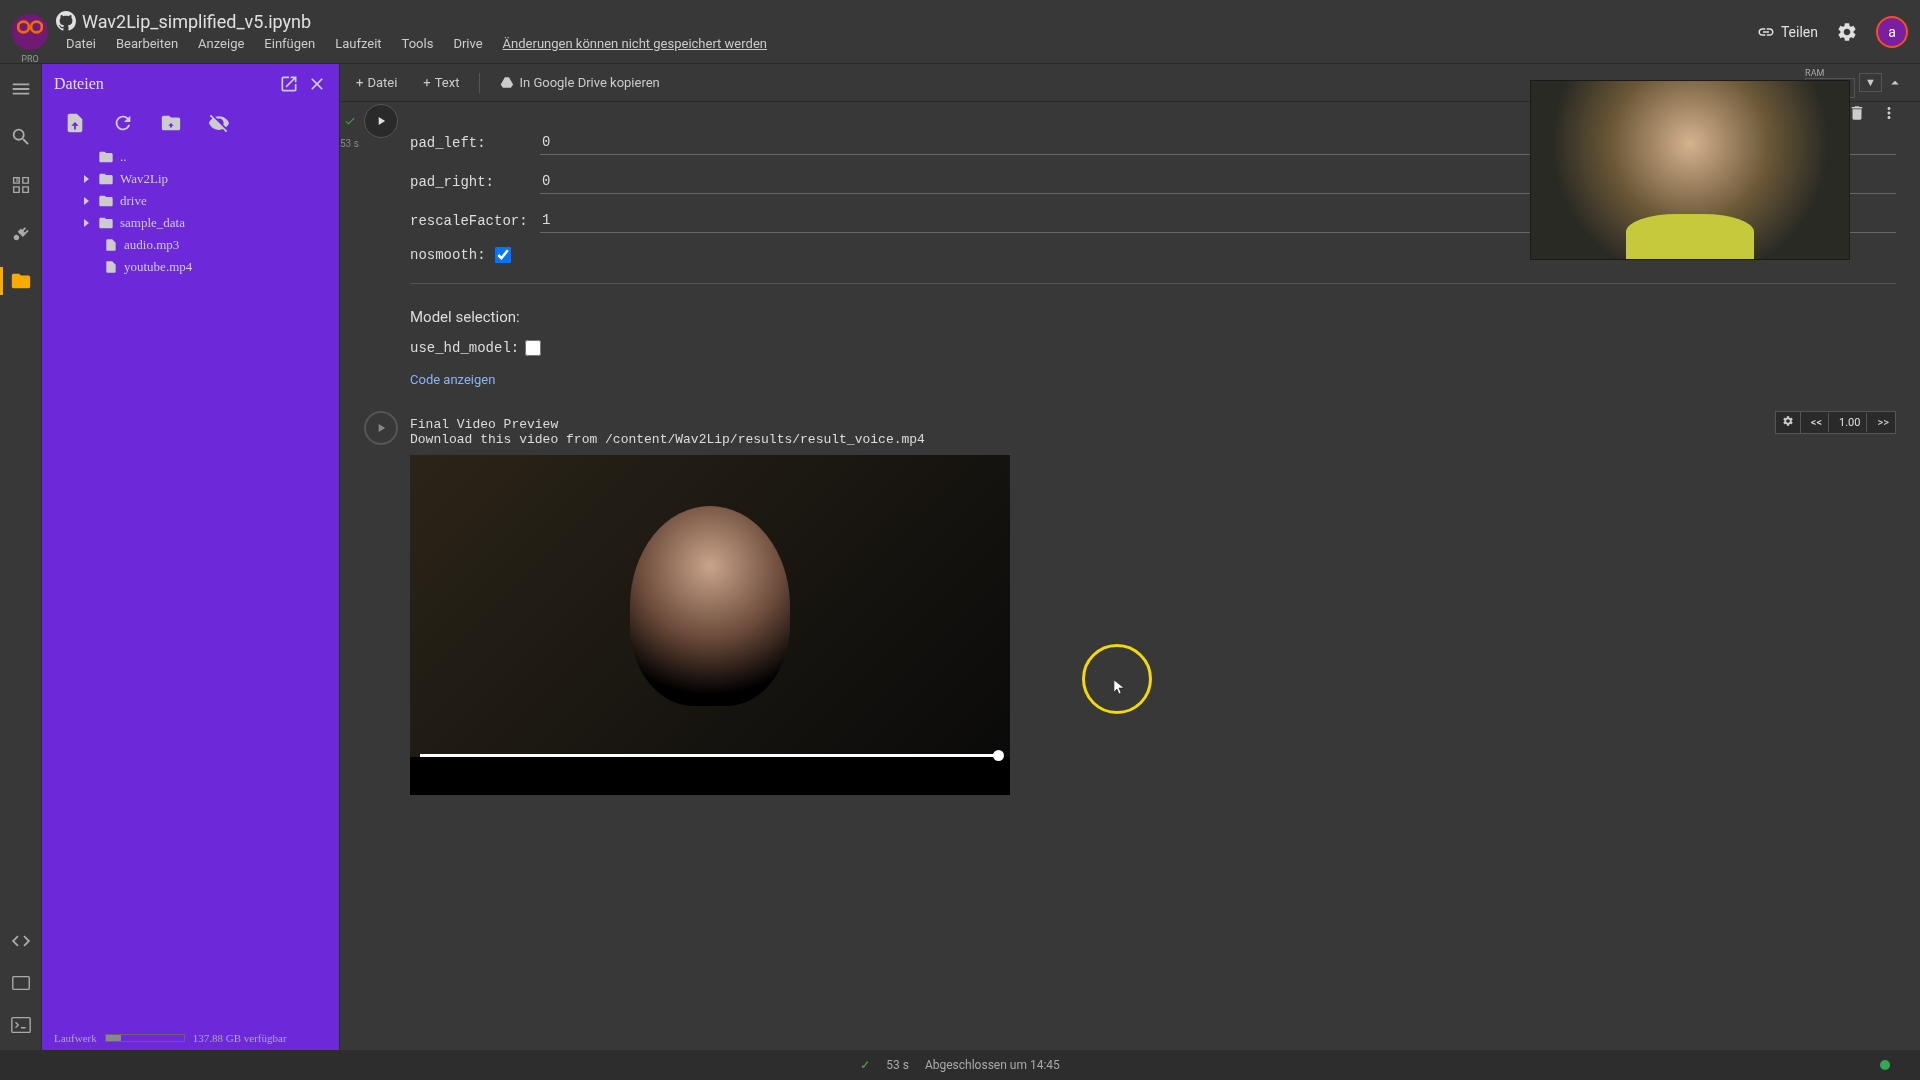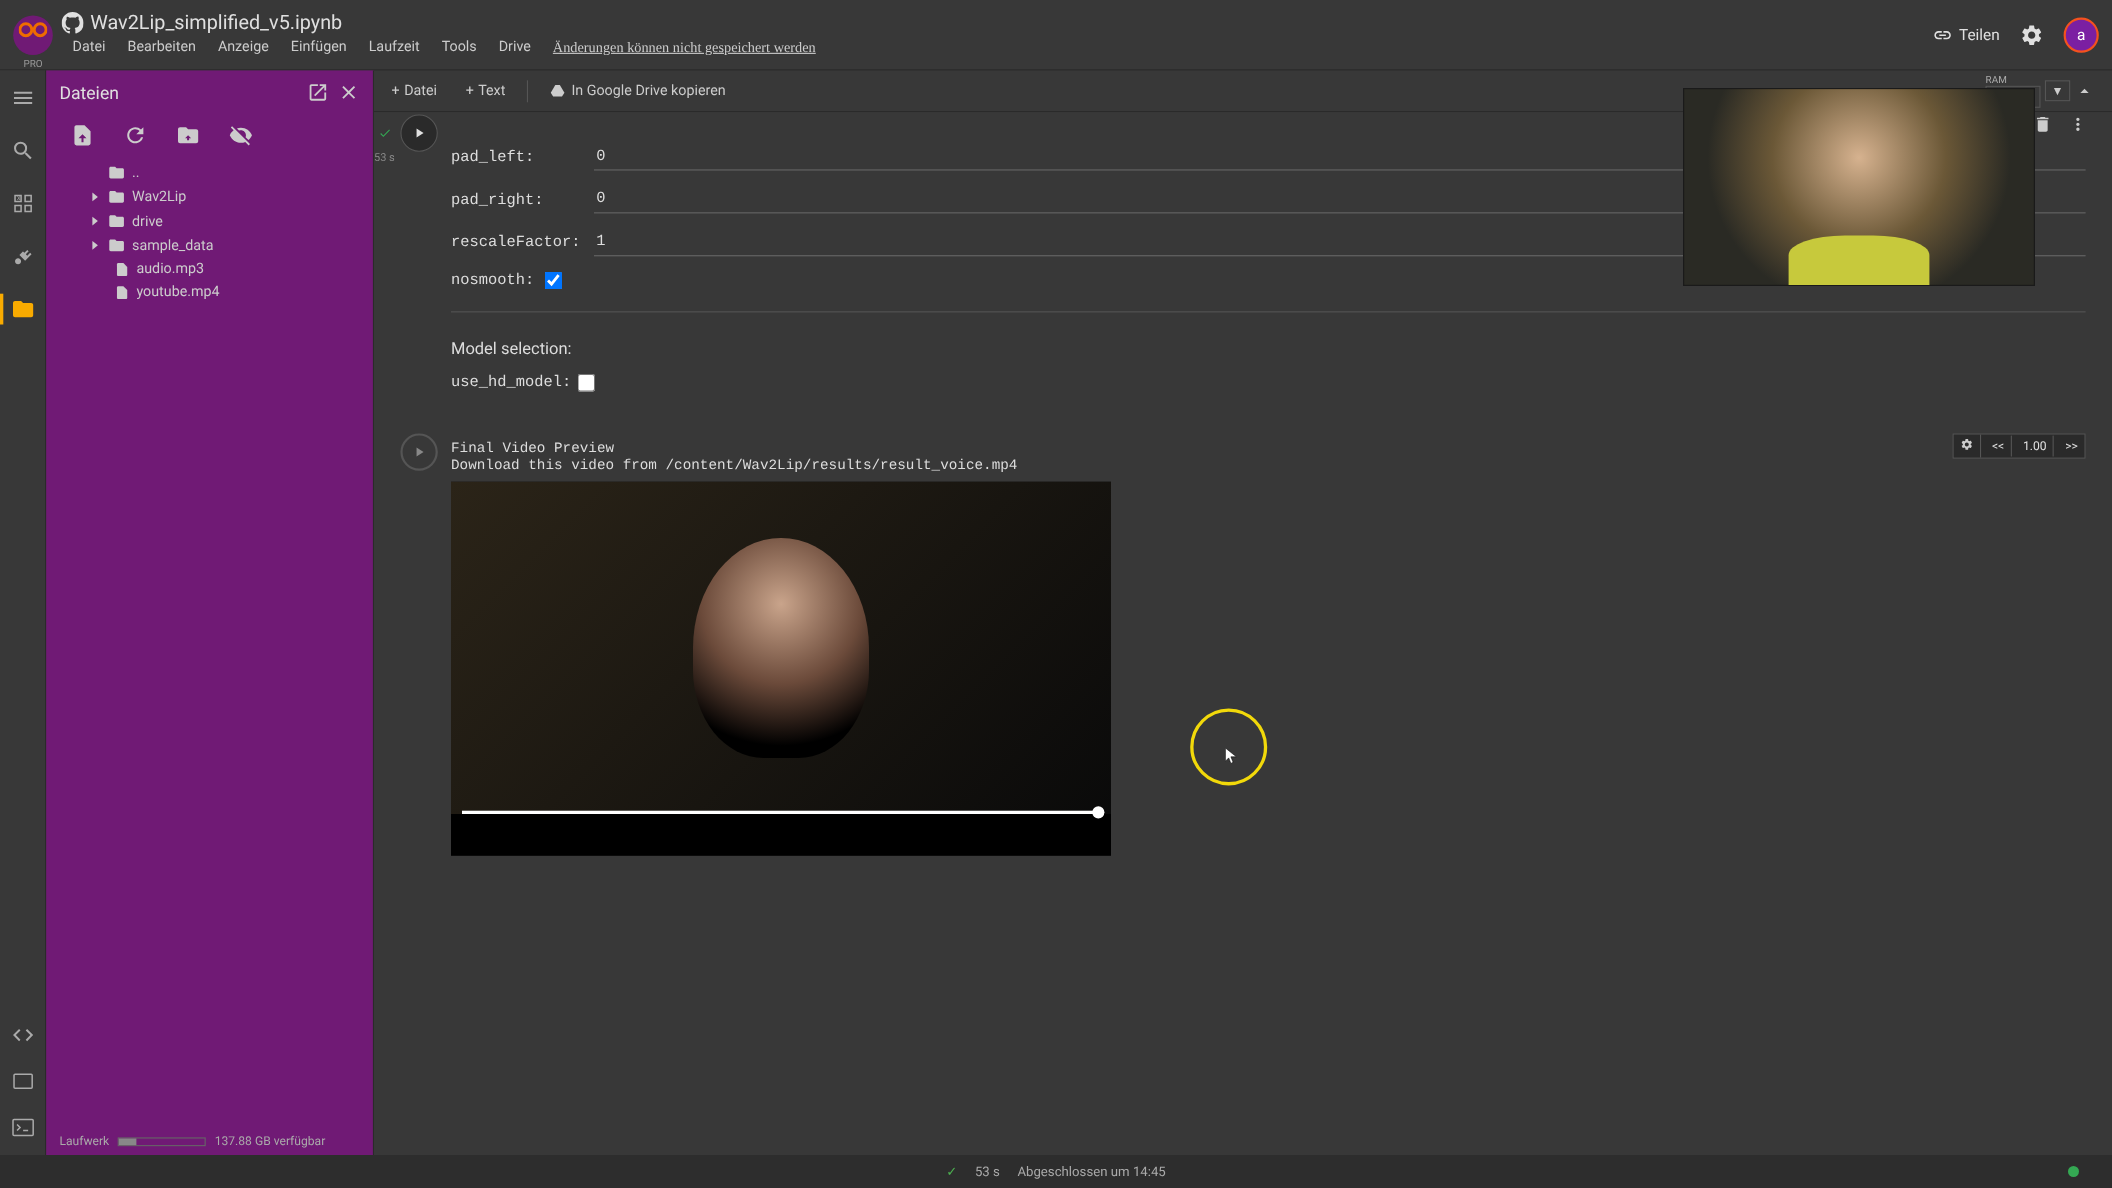--- a/index.html
+++ b/index.html
@@ -8,21 +8,21 @@
 
 .header { height: 64px; background: #383838; display: flex; align-items: center; padding: 0 12px; border-bottom: 1px solid #2a2a2a; }
 .logo { width: 36px; height: 36px; border-radius: 50%; background: #701a75; display: flex; align-items: center; justify-content: center; color: #000; font-weight: normal; font-size: 10px; margin-right: 8px; position: relative; }
 .logo svg { position: absolute; top: 4px; }
 .logo-pro { position: absolute; bottom: -14px; font-size: 9px; color: #999; left: 50%; transform: translateX(-50%); }
 .notebook-title-row { display: flex; align-items: center; gap: 6px; }
 .gh-icon { width: 20px; height: 20px; fill: #e0e0e0; }
 .notebook-title { font-size: 18px; color: #e0e0e0; }
 .menubar { display: flex; gap: 4px; margin-top: 2px; padding-left: 2px; }
 .menu-item { font-size: 13px; color: #ccc; padding: 2px 8px; cursor: pointer; }
-.warn-link { color: #ccc; text-decoration: underline; font-size: 13px; padding: 2px 8px; font-family: Liberation Serif, serif; }
+.warn-link { color: #ccc; text-decoration: underline; font-size: 13px; padding: 2px 8px; }
 .header-mid { display: flex; flex-direction: column; flex: 1; }
 .header-right { display: flex; align-items: center; gap: 18px; }
 .teilen { display: flex; align-items: center; gap: 6px; font-size: 14px; color: #e0e0e0; cursor: pointer; }
 .gear { width: 22px; height: 22px; fill: #e0e0e0; cursor: pointer; }
 .avatar { width: 32px; height: 32px; border-radius: 50%; background: #7b1fa2; border: 2px solid #f4511e; display: flex; align-items: center; justify-content: center; color: #fff; font-size: 14px; cursor: pointer; }
 
 
 .toolbar { height: 38px; display: flex; align-items: center; padding-left: 350px; gap: 14px; font-size: 13px; color: #ccc; border-bottom: 1px solid #2a2a2a; position: relative; }
 .tool-btn { display: flex; align-items: center; gap: 4px; cursor: pointer; padding: 4px 6px; }
 .tool-divider { width: 1px; height: 20px; background: #555; }
@@ -32,21 +32,21 @@
 .chevron-box { border: 1px solid #555; padding: 2px 5px; font-size: 11px; cursor: pointer; }
 .up-btn { cursor: pointer; fill: #ccc; }
 
 
 .leftbar { position: absolute; left: 0; top: 64px; bottom: 30px; width: 42px; background: #383838; display: flex; flex-direction: column; align-items: center; padding-top: 14px; gap: 26px; border-right: 1px solid #2a2a2a; }
 .leftbar-item { width: 22px; height: 22px; fill: #aaa; cursor: pointer; }
 .leftbar-item.active { fill: #f9ab00; }
 .leftbar .active-indicator { position: absolute; left: 0; width: 3px; height: 28px; background: #f9ab00; }
 .leftbar-bottom { margin-top: auto; margin-bottom: 14px; display: flex; flex-direction: column; gap: 20px; align-items: center; }
 
-.filepanel { position: absolute; left: 42px; top: 64px; bottom: 30px; width: 298px; background: #701a75; border-right: 1px solid #2a2a2a; }
+.filepanel { position: absolute; left: 42px; top: 64px; bottom: 30px; width: 298px; background: #6d28d9; border-right: 1px solid #2a2a2a; font-family: Liberation Serif, serif; }
 .filepanel-header { display: flex; align-items: center; padding: 10px 12px; }
 .filepanel-title { font-size: 16px; color: #e0e0e0; flex: 1; }
 .fp-btn { width: 20px; height: 20px; fill: #ccc; cursor: pointer; margin-left: 8px; }
 .filepanel-tools { display: flex; gap: 26px; padding: 8px 22px 12px; }
 .ft-icon { width: 22px; height: 22px; fill: #ccc; cursor: pointer; }
 .file-tree { padding: 0 6px; font-size: 13px; color: #ccc; }
 .tree-row { display: flex; align-items: center; gap: 6px; padding: 3px 4px; cursor: pointer; }
 .tree-row.indent-1 { padding-left: 34px; }
 .tree-row.indent-2 { padding-left: 56px; }
 .caret { width: 10px; height: 10px; fill: #ccc; }
@@ -328,20 +328,21 @@
       <div class="form-row">
         <span class="form-label" style="width:85px">nosmooth:</span>
         <input type="checkbox" class="form-check" checked="" style="">
       </div>
       <hr class="hr-line">
       <div class="section-label">Model selection:</div>
       <div class="form-row">
         <span class="form-label" style="width:115px">use_hd_model:</span>
         <input type="checkbox" class="form-check" style="">
       </div>
+      <div class="show-code">Code anzeigen</div>
     </div>
   </div>
 
   <div class="cell output-cell">
     <div class="gutter">
       <div class="run-btn output" style="top:0;background:transparent;border:2px solid #555">
           <svg width="14" height="14" viewBox="0 0 24 24">
             <path d="M8 5v14l11-7z"></path>
           </svg>
         </div>

